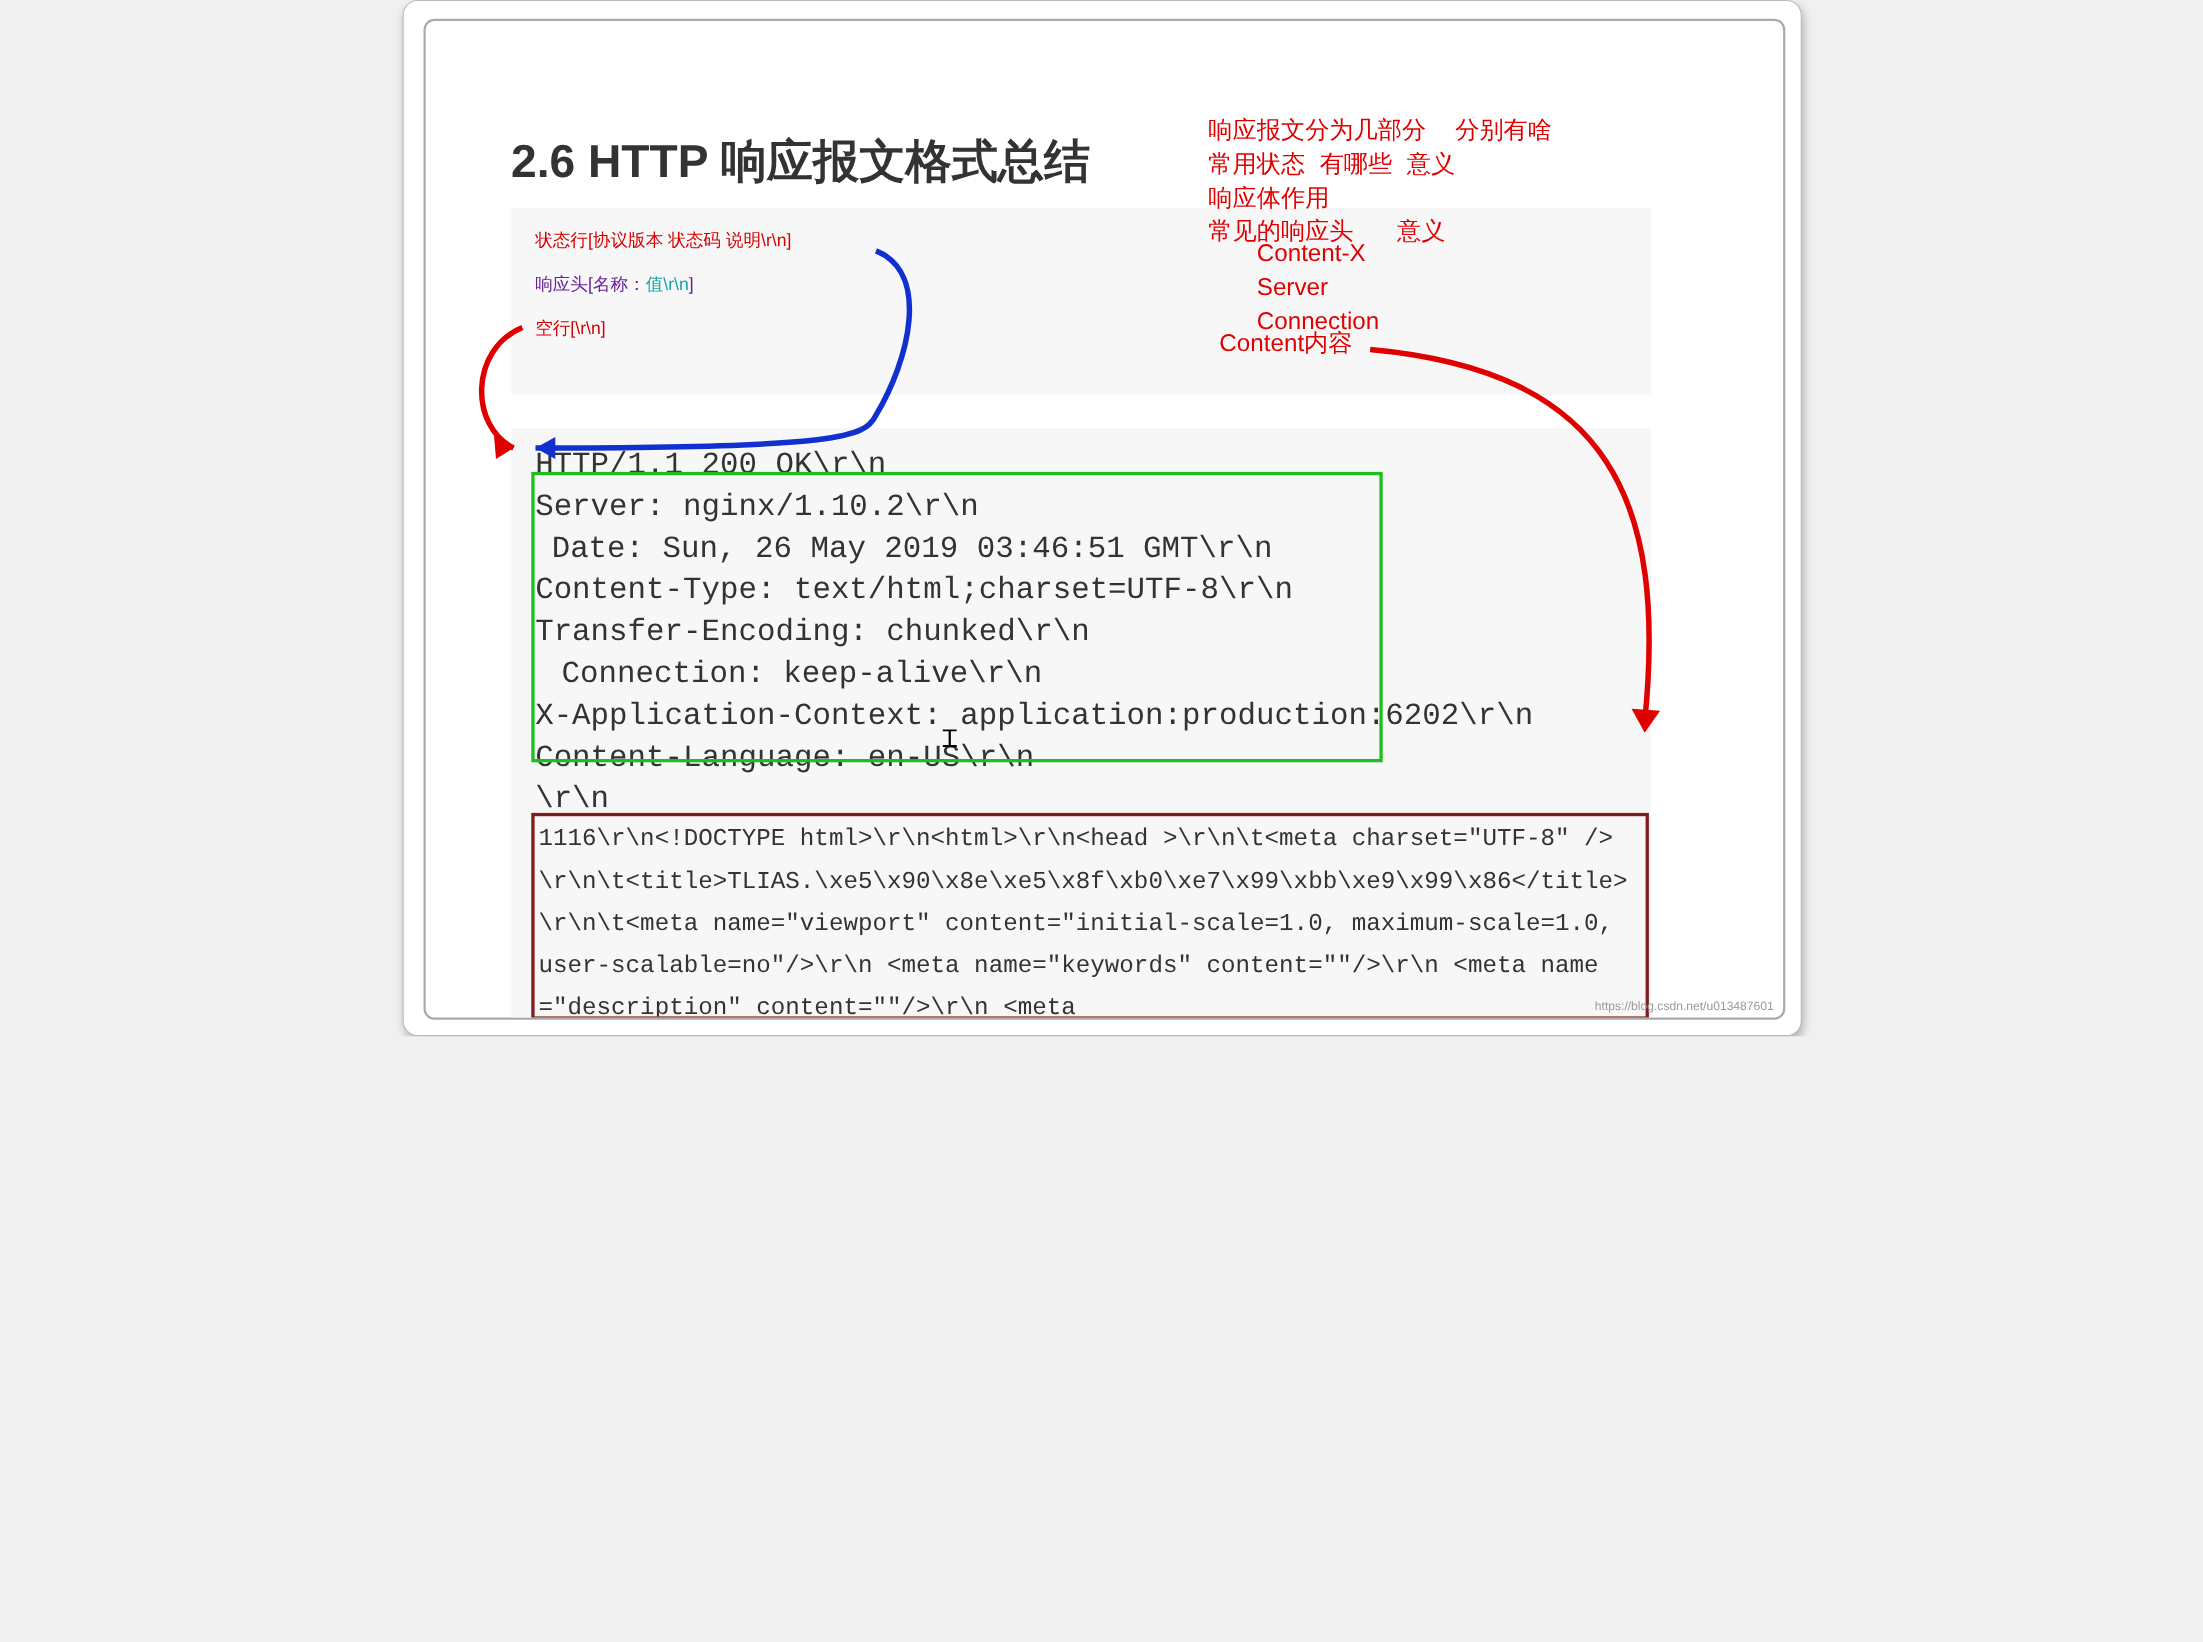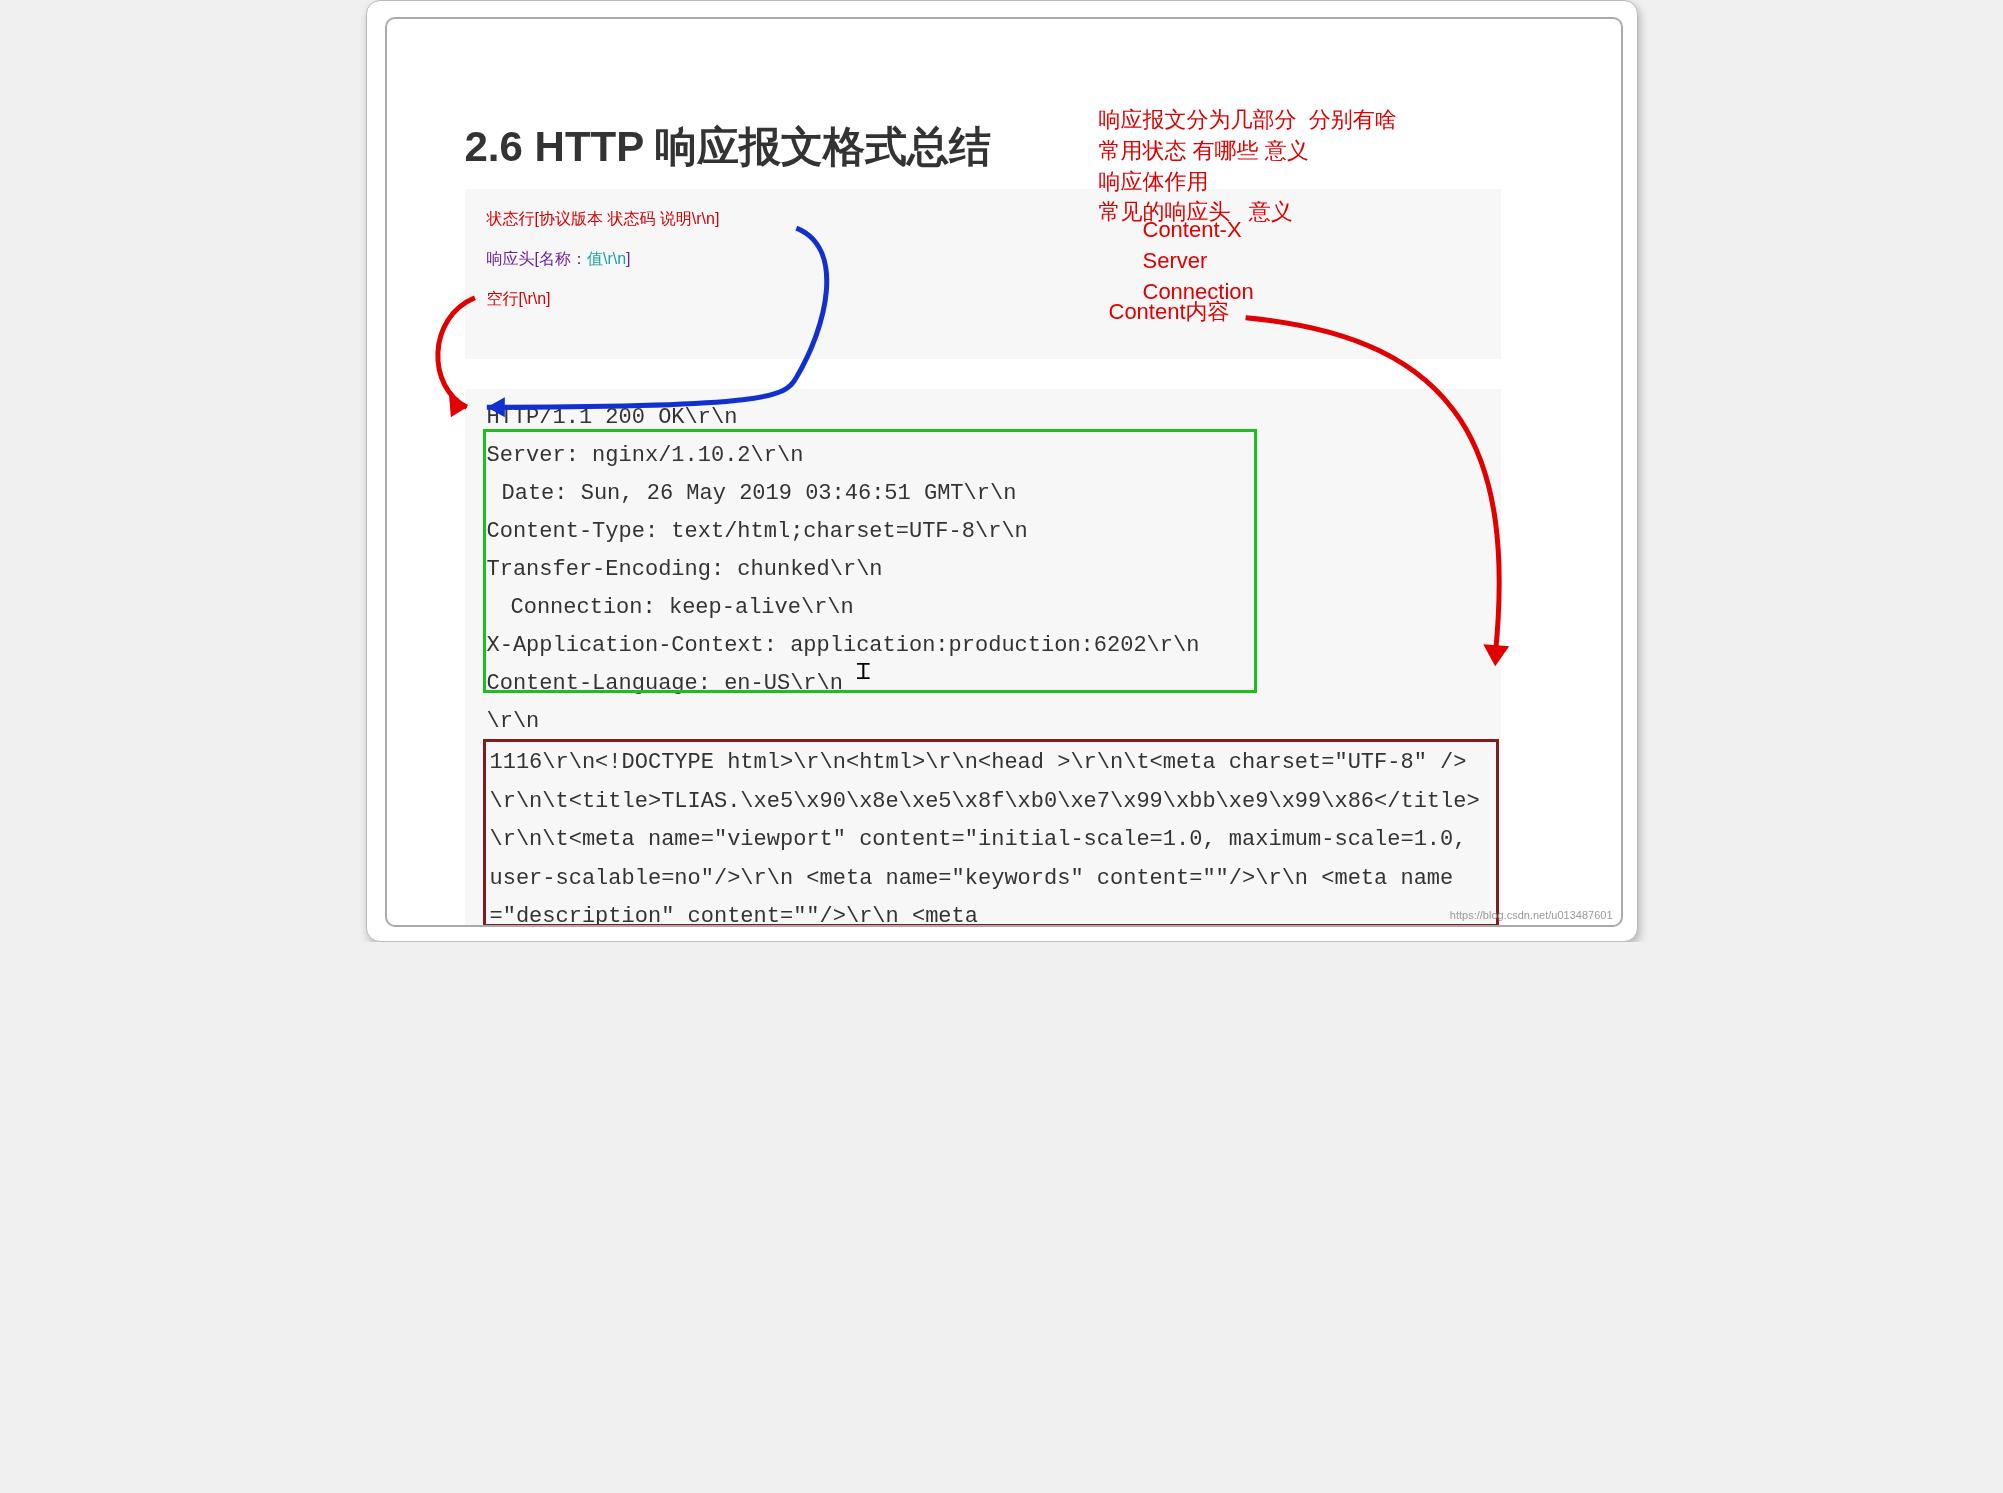--- a/index.html
+++ b/index.html
@@ -58,21 +58,21 @@
   .l4 { top: 310px; color: #d40000; }
 
   .codebox {
     position: absolute;
     left: 78px;
     right: 120px;
     top: 370px;
     bottom: 0;
     background: #f7f7f7;
     font-family: "Courier New", monospace;
-    font-size: 22px;
+    font-size: 28px;
     color: #333;
     line-height: 1.75;
   }
   .codeline {
     position: absolute;
     left: 22px;
     white-space: nowrap;
   }
   .cl0 { top: 10px; }
   .greenbox {
@@ -107,21 +107,21 @@
     padding: 2px 4px 0 4px;
     overflow: hidden;
     word-break: break-all;
   }
   .redtext {
     position: absolute;
     color: #e00000;
     font-size: 22px;
     line-height: 1.4;
   }
-  .r1 { left: 712px; top: 86px; }
+  .r1 { left: 712px; top: 86px; font-family: Liberation Mono, monospace; }
   .r5 { left: 756px; top: 196px; }
   .r8 { left: 722px; top: 278px; }
   .watermark {
     position: absolute;
     right: 8px;
     bottom: 4px;
     font-size: 11px;
     color: #999;
   }
   .svglayer {

